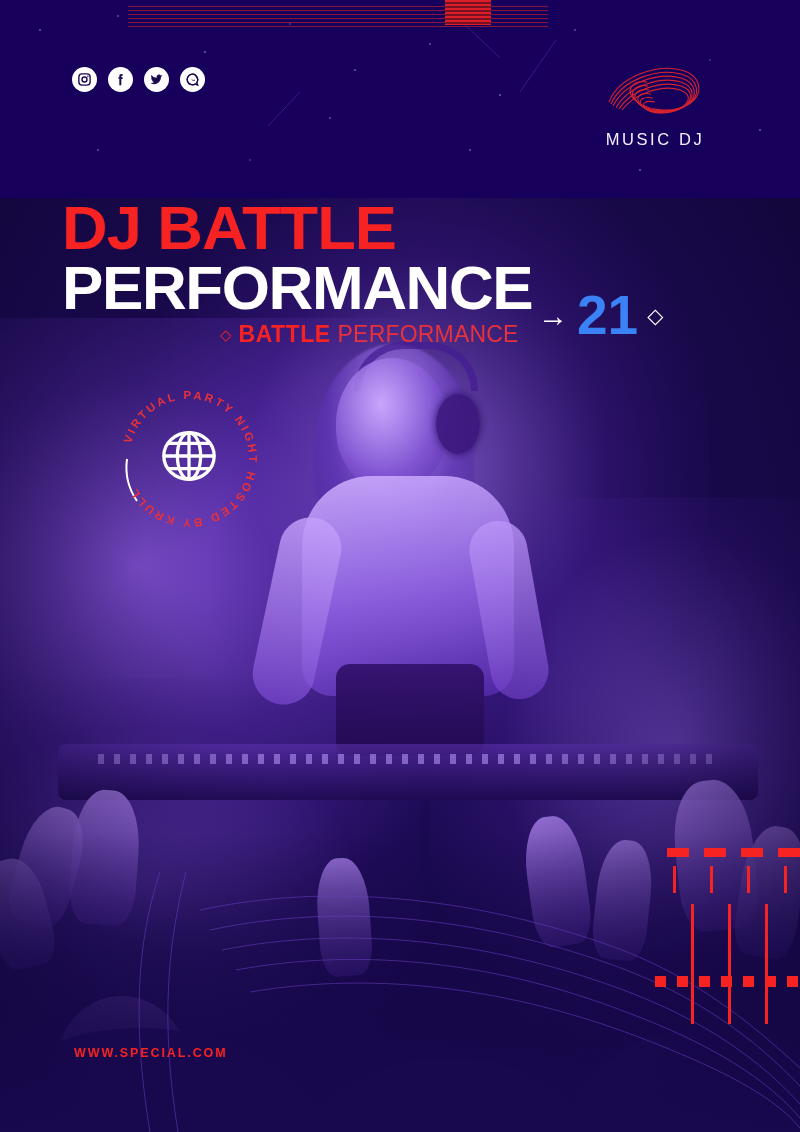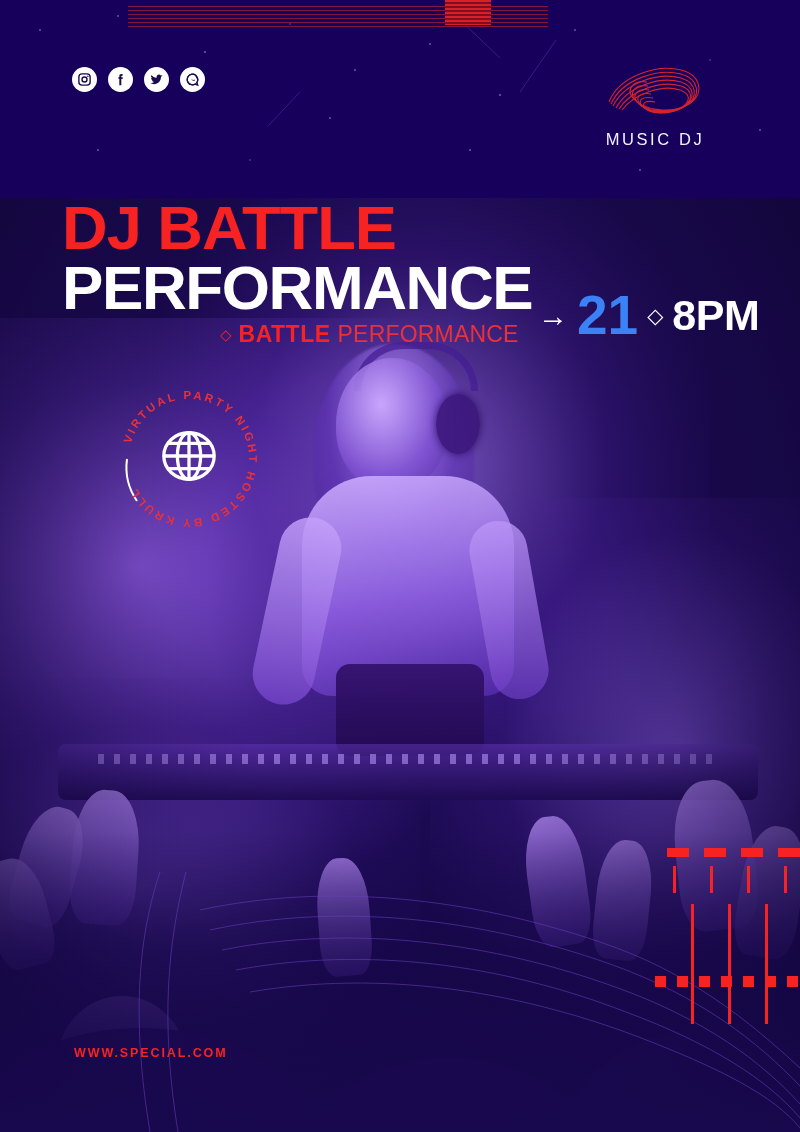--- a/index.html
+++ b/index.html
@@ -247,21 +247,20 @@
       <span class="b1">BATTLE</span>
       <span class="b2">PERFORMANCE</span>
     </div>
   </div>
 
   <div class="dateblock">
     <div class="row2">
       <span class="arrow">→</span>
       <span class="day">21</span>
       <span class="dia2">◇</span>
-      <span class="time">8PM</span>
     </div>
   </div>
 
   <div class="badge">
     <svg width="152" height="152" viewBox="0 0 152 152">
       <defs>
         <path id="circPath" d="M 76,76 m -60,0 a 60,60 0 1,1 120,0 a 60,60 0 1,1 -120,0"></path>
       </defs>
       <path d="M 24 118 A 60 60 0 0 1 14 76" stroke="#ffffff" stroke-width="2" fill="none"></path>
       <text font-family="Liberation Sans, sans-serif" font-size="11.5" font-weight="700" fill="#e8313a" letter-spacing="2.6">

